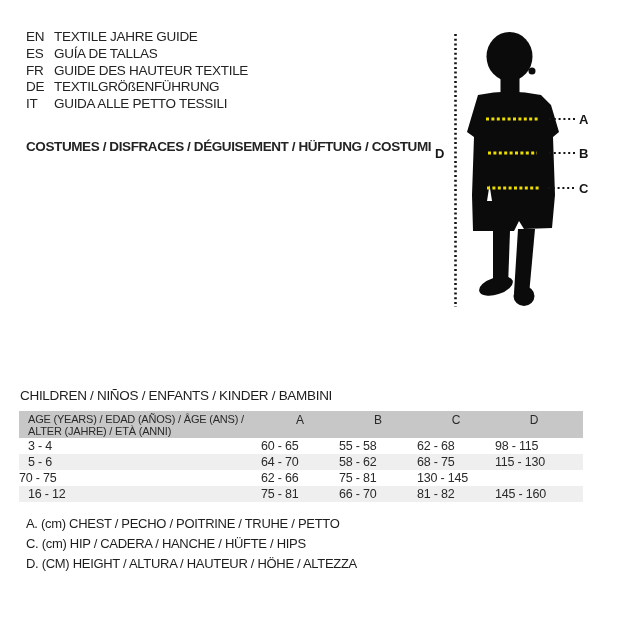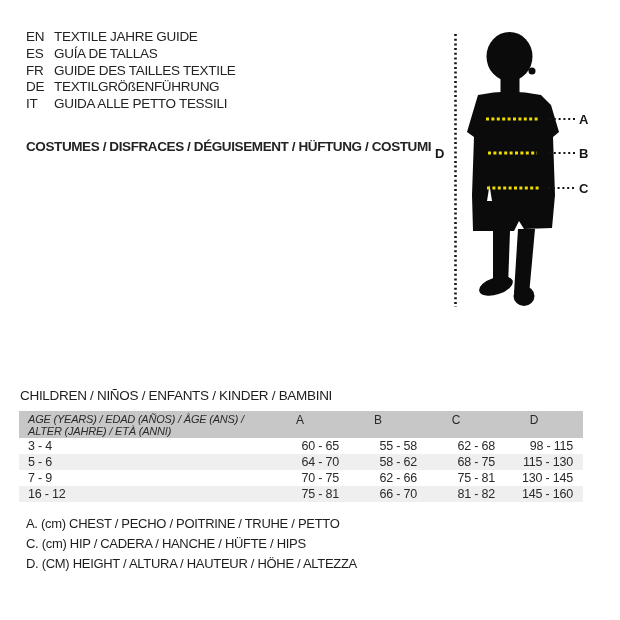--- a/index.html
+++ b/index.html
@@ -37,30 +37,30 @@
     white-space:nowrap; color:#1e1e1e;
   }
   .size-table {
     position:absolute; left:19px; top:411px; width:564px;
     font-stretch:condensed; letter-spacing:-0.2px;
   }
   .t-head {
     display:grid; grid-template-columns:242px 78px 78px 78px 78px;
     background:#c7c7c7; height:27px; padding-right:10px;
   }
-  .th-age { padding:2px 0 0 9px; font-size:11px; line-height:12px; color:#2a2a2a; white-space:nowrap;font-style:italic; }
+  .th-age { padding:2px 0 0 9px; font-size:11px; line-height:12px; color:#2a2a2a; white-space:nowrap; }
   .th-col { text-align:center; font-size:12px; padding-top:2px; color:#2a2a2a; }
   .t-row {
     display:grid; grid-template-columns:242px 78px 78px 78px 78px;
     height:16px; line-height:16px; font-size:12.5px; padding-right:10px;
     color:#2a2a2a;
   }
   .t-row.alt { background:#efefef; }
   .td-age { padding-left:9px; white-space:nowrap; }
-  .td-val { text-align:right; white-space:nowrap; }
+  .td-val { text-align:left; white-space:nowrap; }
 
   
   .legend-block {
     position:absolute; left:26px; top:514px;
     font-size:13px; line-height:20.2px; letter-spacing:-0.3px;
     font-stretch:condensed; color:#1e1e1e;
   }
   .legend-line { white-space:nowrap; }
 </style>
 </head>
@@ -70,21 +70,21 @@
   <div class="lang-row">
     <span>EN</span>
     <span>TEXTILE JAHRE GUIDE</span>
   </div>
   <div class="lang-row">
     <span>ES</span>
     <span>GUÍA DE TALLAS</span>
   </div>
   <div class="lang-row">
     <span>FR</span>
-    <span>GUIDE DES TAILLES TEXTILE</span>
+    <span>GUIDE DES HAUTEUR TEXTILE</span>
   </div>
   <div class="lang-row">
     <span>DE</span>
     <span>TEXTILGRÖßENFÜHRUNG</span>
   </div>
   <div class="lang-row">
     <span>IT</span>
     <span>GUIDA ALLE PETTO TESSILI</span>
   </div>
 </div>
@@ -153,21 +153,20 @@
     <div class="td-val">98 - 115</div>
   </div>
   <div class="t-row alt">
     <div class="td-age">5 - 6</div>
     <div class="td-val">64 - 70</div>
     <div class="td-val">58 - 62</div>
     <div class="td-val">68 - 75</div>
     <div class="td-val">115 - 130</div>
   </div>
   <div class="t-row">
-    <div class="td-age">7 - 9</div>
     <div class="td-val">70 - 75</div>
     <div class="td-val">62 - 66</div>
     <div class="td-val">75 - 81</div>
     <div class="td-val">130 - 145</div>
   </div>
   <div class="t-row alt">
     <div class="td-age">16 - 12</div>
     <div class="td-val">75 - 81</div>
     <div class="td-val">66 - 70</div>
     <div class="td-val">81 - 82</div>

